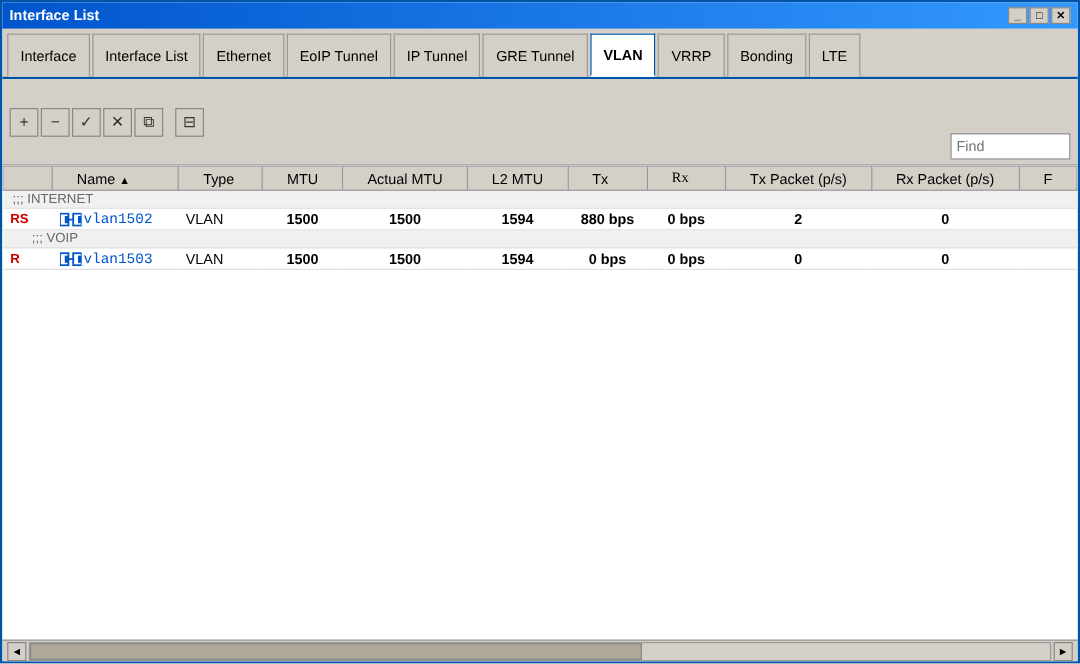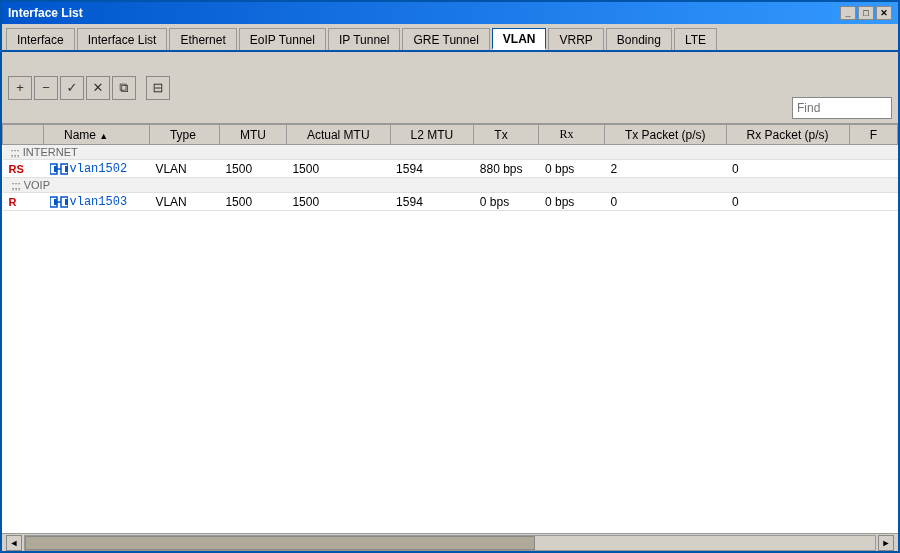--- a/index.html
+++ b/index.html
@@ -56,21 +56,21 @@
 
     .tab {
       padding: 3px 10px;
       font-size: 12px;
       cursor: pointer;
       background: #d4d0c8;
       border: 1px solid #999;
       border-bottom: none;
       margin-right: 2px;
       color: #000;
-      height: 22px;
+      height: 36px;
       display: flex;
       align-items: center;
     }
 
     .tab.active {
       background: #ffffff;
       border-color: #0055aa;
       border-bottom: 2px solid #ffffff;
       font-weight: bold;
       z-index: 1;
@@ -168,21 +168,22 @@
       font-family: Liberation Mono, monospace;
     }
 
     .flag-rs {
       color: #cc0000;
       font-size: 11px;
       font-weight: bold;
     }
 
     .val-right {
-      text-align: left;
+      text-align: center;
+      font-weight: bold;
     }
 
     .status-bar {
       height: 18px;
       background: #d4d0c8;
       border-top: 1px solid #999;
       display: flex;
       align-items: center;
       padding: 0 4px;
       flex-shrink: 0;
@@ -293,21 +294,21 @@
             <td class="val-right">1500</td>
             <td class="val-right">1500</td>
             <td class="val-right">1594</td>
             <td class="val-right">880 bps</td>
             <td class="val-right">0 bps</td>
             <td class="val-right">2</td>
             <td class="val-right">0</td>
             <td></td>
           </tr>
           <tr class="group-row">
-            <td colspan="11" style="padding-left: 9px;">;;; VOIP</td>
+            <td colspan="11" style="padding-left: 24px;">;;; VOIP</td>
           </tr>
           <tr>
             <td class="flag-rs">R</td>
             <td><span><svg width="18" height="12" viewBox="0 0 18 12" style="vertical-align:middle;margin-right:2px;">
         <rect x="0" y="1" width="7" height="10" fill="none" stroke="#0055cc" stroke-width="1.5"></rect>
         <rect x="4" y="3" width="3" height="6" fill="#0055cc"></rect>
         <rect x="11" y="1" width="7" height="10" fill="none" stroke="#0055cc" stroke-width="1.5"></rect>
         <rect x="15" y="3" width="3" height="6" fill="#0055cc"></rect>
         <line x1="7" y1="6" x2="11" y2="6" stroke="#0055cc" stroke-width="1.5"></line>
       </svg></span><span class="interface-name">vlan1503</span></td>

